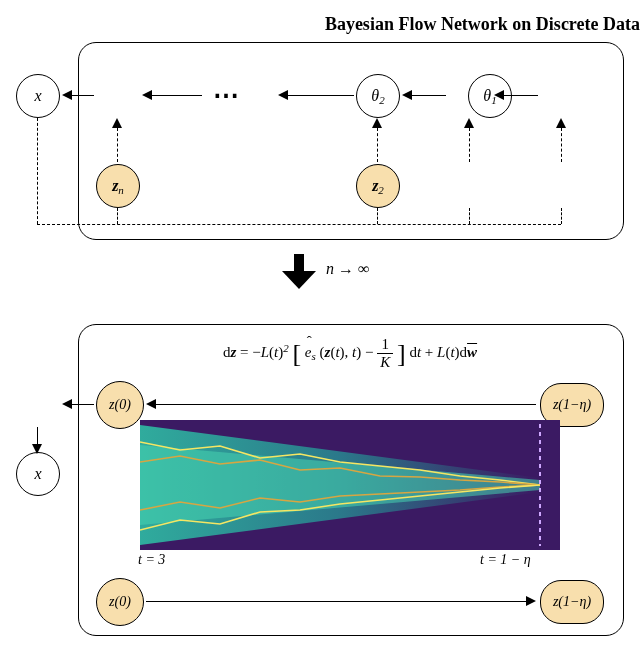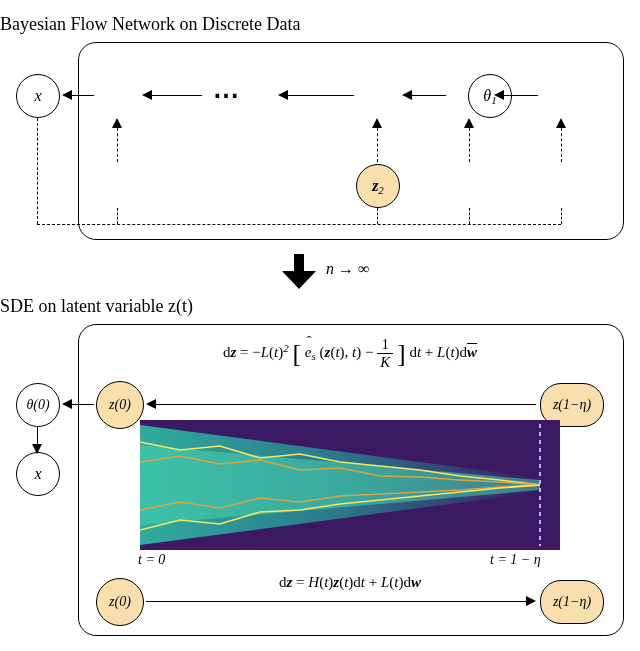--- a/index.html
+++ b/index.html
@@ -1,17 +1,17 @@
 <!DOCTYPE html>
 <html><head>
 <meta charset="utf-8">
 <style>
   html,body{margin:0;padding:0;background:#fff;font-family:"Times New Roman",Times,serif;color:#000}
   .page{width:640px;height:651px;position:relative}
-  .title{position:absolute;left:0;right:0;text-align:left;font-size:18px;font-weight:400}
+  .title{position:absolute;left:0;right:0;text-align:right;font-size:18px;font-weight:700}
   .panel{position:absolute;border:1px solid #000;border-radius:18px;background:#fff}
   .circ{position:absolute;width:42px;height:42px;border:1.5px solid #000;border-radius:50%;display:flex;align-items:center;justify-content:center;background:#fff;font-style:italic}
   .circ.big{width:46px;height:46px}
   .circ.yellow{background:#f8dfad}
   .arrowline{position:absolute;height:0;border-top:1.5px solid #000}
   .arrowline.dash{border-top:1.5px dashed #000}
   .vline{position:absolute;width:0;border-left:1.5px solid #000}
   .vline.dash{border-left:1.5px dashed #000}
   .ah-l{position:absolute;width:0;height:0;border-top:5px solid transparent;border-bottom:5px solid transparent;border-right:10px solid #000}
   .ah-r{position:absolute;width:0;height:0;border-top:5px solid transparent;border-bottom:5px solid transparent;border-left:10px solid #000}
@@ -39,24 +39,30 @@
 
   <div class="title" style="top:14px">Bayesian Flow Network on Discrete Data</div>
 
   <div class="panel" style="left:78px;top:42px;width:544px;height:196px"></div>
 
   <div class="circ" style="left:16px;top:74px">
       <span>x</span>
     </div>
 
   <div class="dots" style="left:213px;top:80px">⋯</div>
+  <div class="circ" style="left:356px;top:74px">
+      <span class="ital"><span>θ</span><span class="sub">2</span></span>
+    </div>
   <div class="circ" style="left:468px;top:74px">
       <span class="ital"><span>θ</span><span class="sub">1</span></span>
     </div>
 
+  <div class="circ yellow" style="left:96px;top:164px">
+      <span class="ital"><b><span>z</span></b><span class="sub">n</span></span>
+    </div>
   <div class="circ yellow" style="left:356px;top:164px">
       <span class="ital"><b><span>z</span></b><span class="sub">2</span></span>
     </div>
 
   <div class="ah-l" style="left:62px;top:90px"></div>
   <div class="arrowline" style="left:72px;top:95px;width:22px"></div>
 
   <div class="ah-l" style="left:142px;top:90px"></div>
   <div class="arrowline" style="left:152px;top:95px;width:50px"></div>
 
@@ -84,27 +90,23 @@
   <div class="vline dash" style="left:377px;top:208px;height:16px"></div>
   <div class="vline dash" style="left:469px;top:208px;height:16px"></div>
   <div class="vline dash" style="left:561px;top:208px;height:16px"></div>
 
   <div class="thickarrow">
       <div class="stem"></div>
       <div class="head"></div>
     </div>
   <div class="limit" style="left:326px;top:260px">n → ∞</div>
 
-  <div class="title" style="top:296px">SDE on latent variable z(t)</div>
 
   <div class="panel" style="left:78px;top:324px;width:544px;height:310px"></div>
 
-  <div class="circ" style="left:16px;top:383px">
-      <span class="ital small">θ(0)</span>
-    </div>
   <div class="circ" style="left:16px;top:452px">
       <span>x</span>
     </div>
   <div class="vline" style="left:37px;top:427px;height:24px"></div>
   <div class="ah-d" style="left:32px;top:444px"></div>
   <div class="arrowline" style="left:72px;top:404px;width:22px"></div>
   <div class="ah-l" style="left:62px;top:399px"></div>
 
   <div class="circ yellow big" style="left:96px;top:381px">
       <span class="ital small">z(0)</span>
@@ -140,29 +142,26 @@
     <rect x="0" y="0" width="420" height="130" fill="#3b1a63"></rect>
     <polygon points="0,5 400,58 400,72 0,125" fill="url(#g1)" opacity="0.95"></polygon>
     <polygon points="0,25 400,60 400,70 0,105" fill="#47d4b0" opacity="0.55"></polygon>
     <line x1="400" y1="4" x2="400" y2="126" stroke="#cfa8ff" stroke-width="2" stroke-dasharray="4 4"></line>
     <polyline points="0,22 40,30 80,26 120,38 160,34 200,42 240,46 280,50 320,56 360,60 400,65" fill="none" stroke="#f5e663" stroke-width="1.6"></polyline>
     <polyline points="0,42 40,36 80,44 120,40 160,50 200,48 240,56 280,57 320,60 360,62 400,65" fill="none" stroke="#d7a642" stroke-width="1.6"></polyline>
     <polyline points="0,90 40,82 80,88 120,78 160,82 200,76 240,74 280,72 320,70 360,67 400,65" fill="none" stroke="#d7a642" stroke-width="1.6"></polyline>
     <polyline points="0,110 40,100 80,104 120,92 160,90 200,84 240,80 280,76 320,72 360,68 400,65" fill="none" stroke="#f5e663" stroke-width="1.6"></polyline>
   </svg>
 
-  <div class="eqn small" style="left:138px;top:552px">t = 0</div>
-  <div class="eqn small" style="left:490px;top:552px">t = 1 − η</div>
+  <div class="eqn small" style="left:138px;top:552px">t = 3</div>
+  <div class="eqn small" style="left:480px;top:552px">t = 1 − η</div>
 
   <div class="circ yellow big" style="left:96px;top:578px">
       <span class="ital small">z(0)</span>
     </div>
   <div class="circ yellow" style="left:540px;top:580px;width:62px;height:42px;border-radius:21px">
       <span class="ital small">z(1−η)</span>
     </div>
   <div class="arrowline" style="left:146px;top:601px;width:380px"></div>
   <div class="ah-r" style="left:526px;top:596px"></div>
 
-  <div class="eqn" style="left:160px;top:574px;width:380px">
-    <span class="nit">d</span><b>z</b><span class="nit"> = </span><i>H</i><span class="nit">(</span><i>t</i><span class="nit">)</span><b>z</b><span class="nit">(</span><i>t</i><span class="nit">)d</span><i>t</i><span class="nit"> + </span><i>L</i><span class="nit">(</span><i>t</i><span class="nit">)d</span><b><i>w</i></b>
-  </div>
 
 </div>
 
 </body></html>

